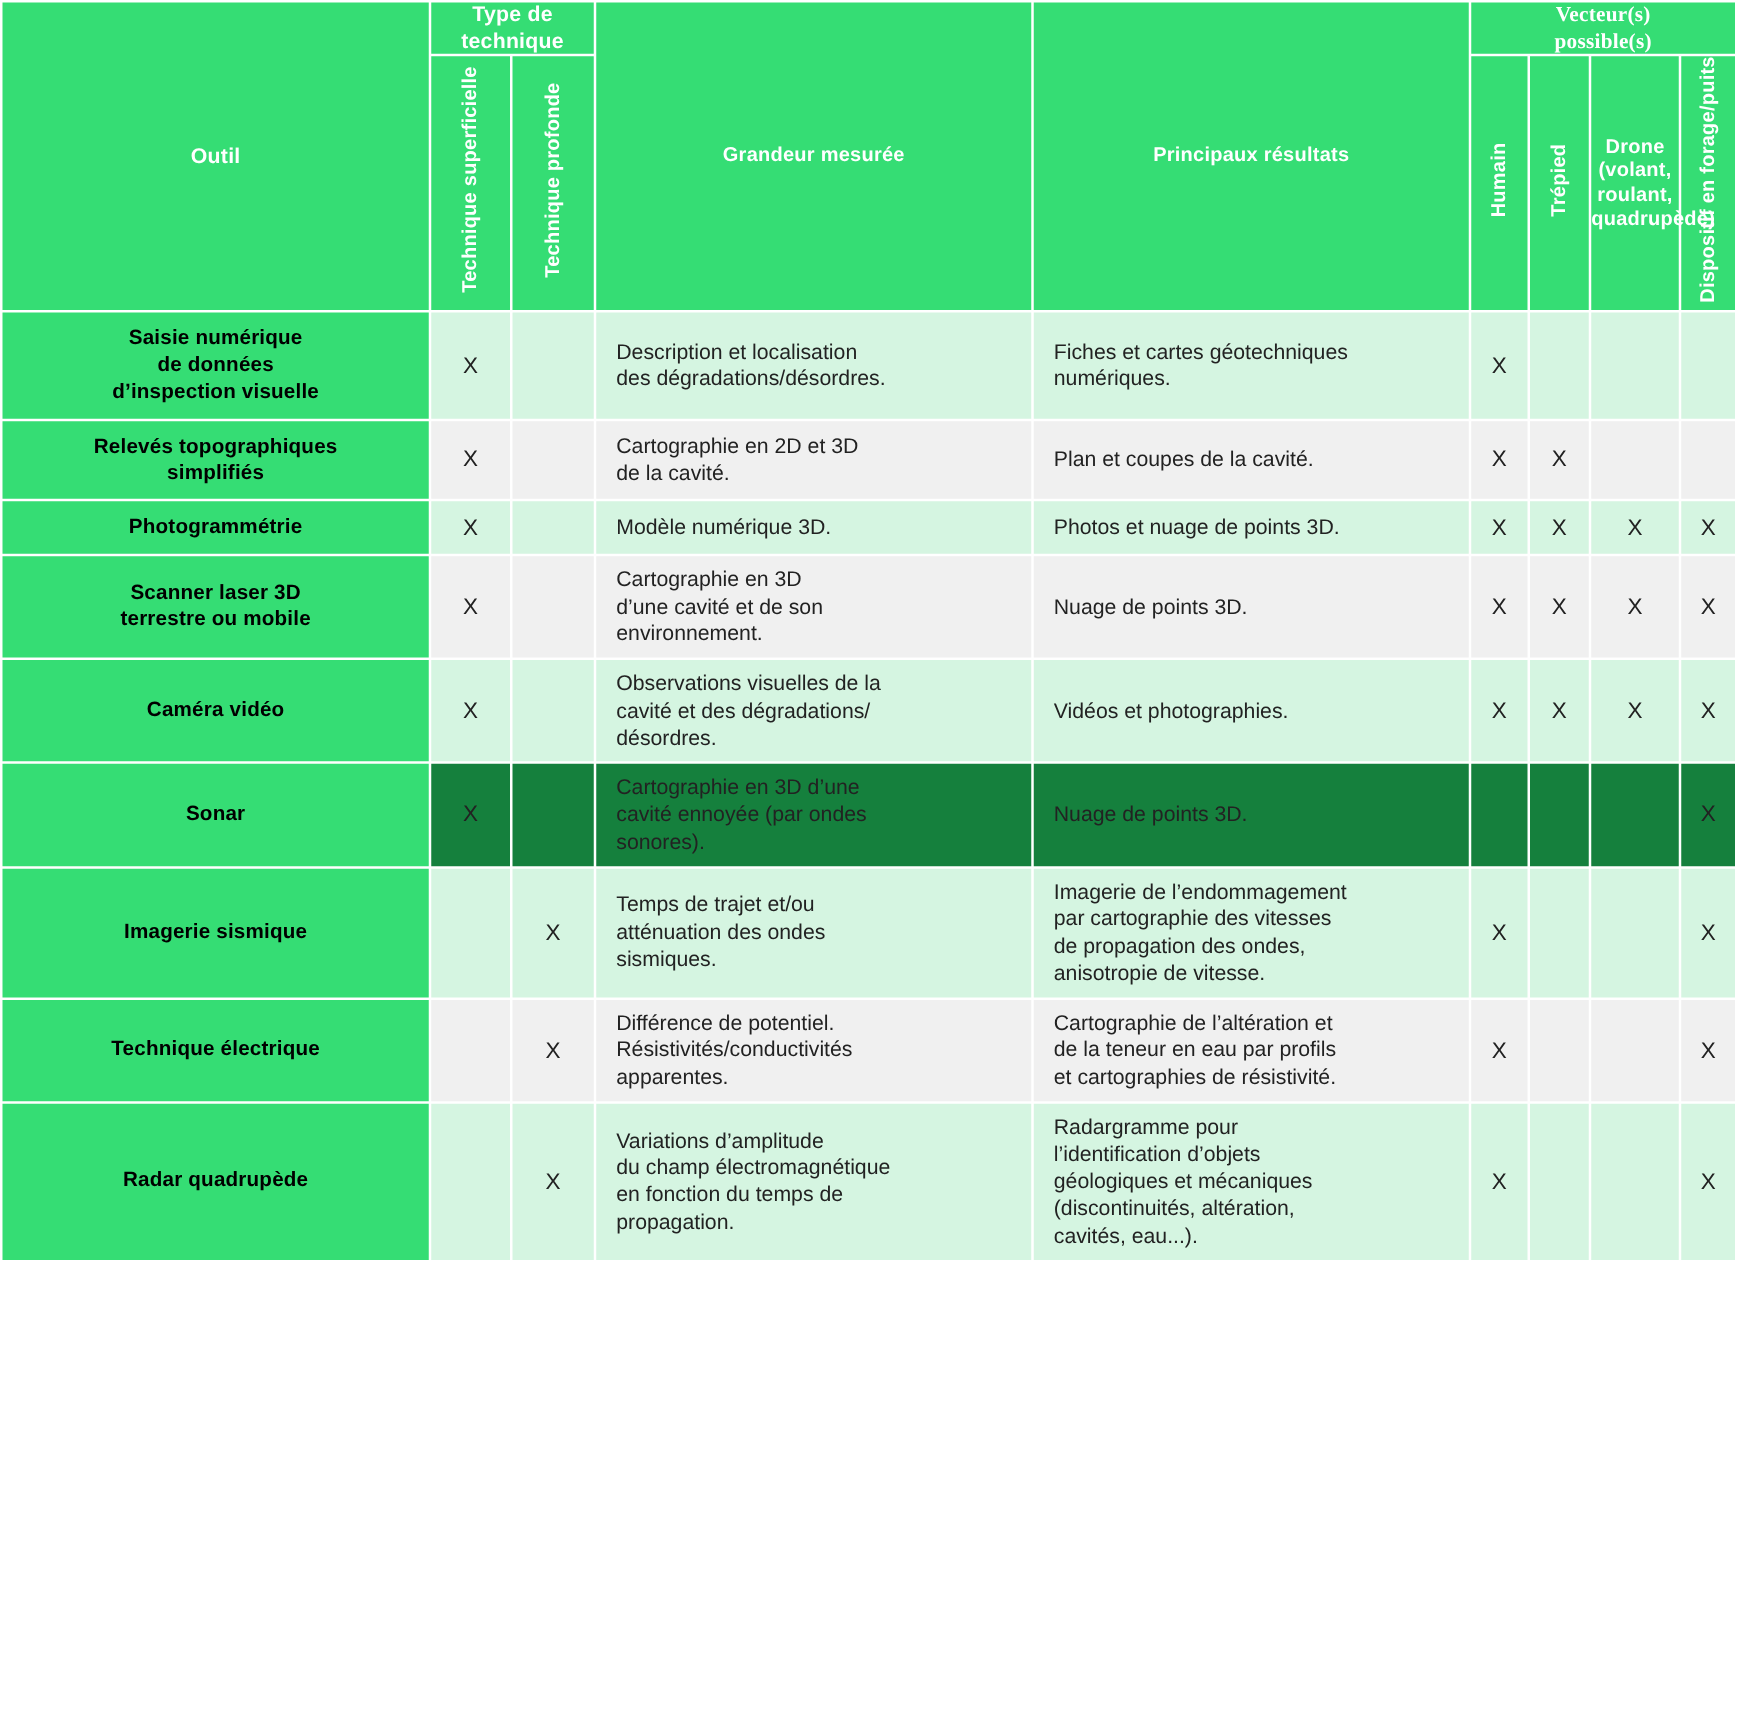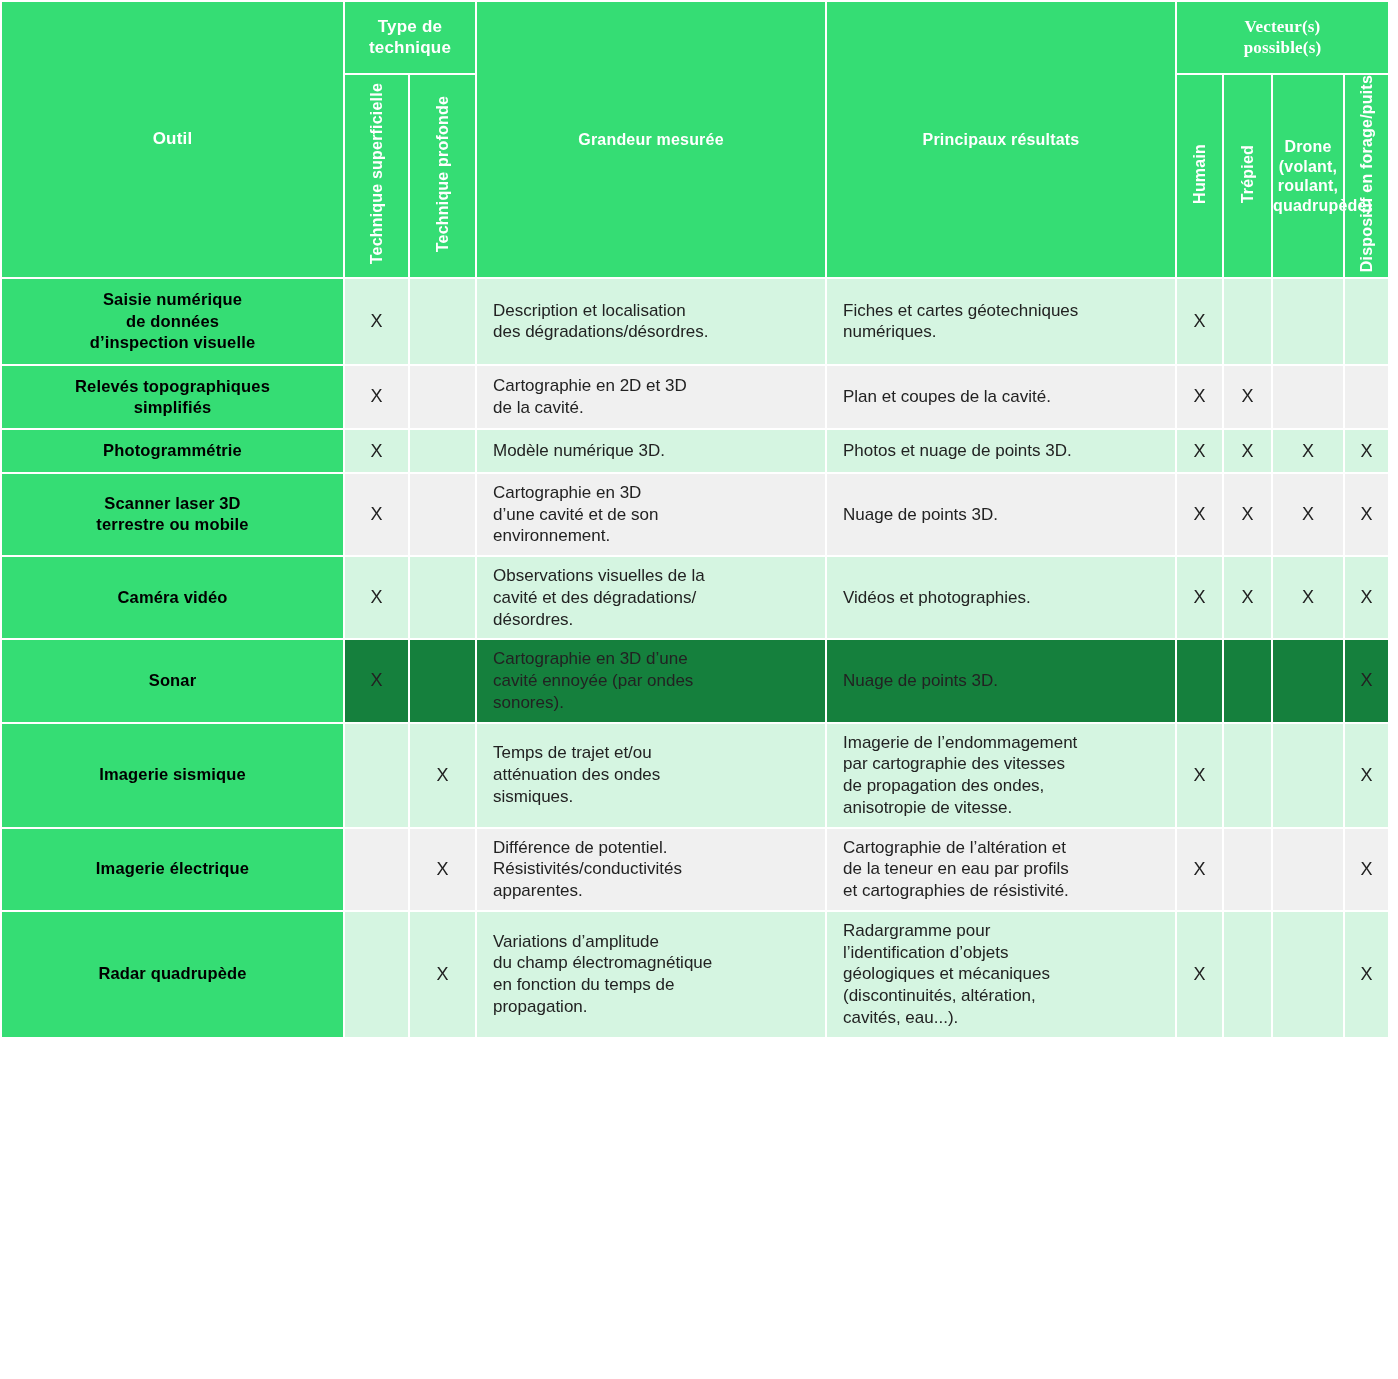--- a/index.html
+++ b/index.html
@@ -38,21 +38,21 @@
     font-size: 16px;
     text-align: center;
     vertical-align: middle;
     padding: 4px 4px;
     border: 0;
     line-height: 1.22;
     letter-spacing: 0.2px;
   }
   th.hdr-group {
     font-size: 17px;
-    padding: 15px 6px;
+    padding: 0 6px;
   }
   th.hdr-vert {
     padding: 0;
   }
   th.hdr-vert .vtext {
     writing-mode: vertical-rl;
     transform: rotate(180deg);
     white-space: nowrap;
     display: inline-block;
     font-size: 16px;
@@ -214,21 +214,21 @@
           <td class="mark"></td>
           <td class="mark">X</td>
           <td class="cell">Temps de trajet et/ou<br>atténuation des ondes<br>sismiques.</td>
           <td class="cell">Imagerie de l’endommagement<br>par cartographie des vitesses<br>de propagation des ondes,<br>anisotropie de vitesse.</td>
           <td class="mark">X</td>
           <td class="mark"></td>
           <td class="mark"></td>
           <td class="mark">X</td>
         </tr>
         <tr class="alt-b">
-          <td class="tool-name">Imagerie électrique</td>
+          <td class="tool-name">Technique électrique</td>
           <td class="mark"></td>
           <td class="mark">X</td>
           <td class="cell">Différence de potentiel.<br>Résistivités/conductivités<br>apparentes.</td>
           <td class="cell">Cartographie de l’altération et<br>de la teneur en eau par profils<br>et cartographies de résistivité.</td>
           <td class="mark">X</td>
           <td class="mark"></td>
           <td class="mark"></td>
           <td class="mark">X</td>
         </tr>
         <tr class="alt-a">

